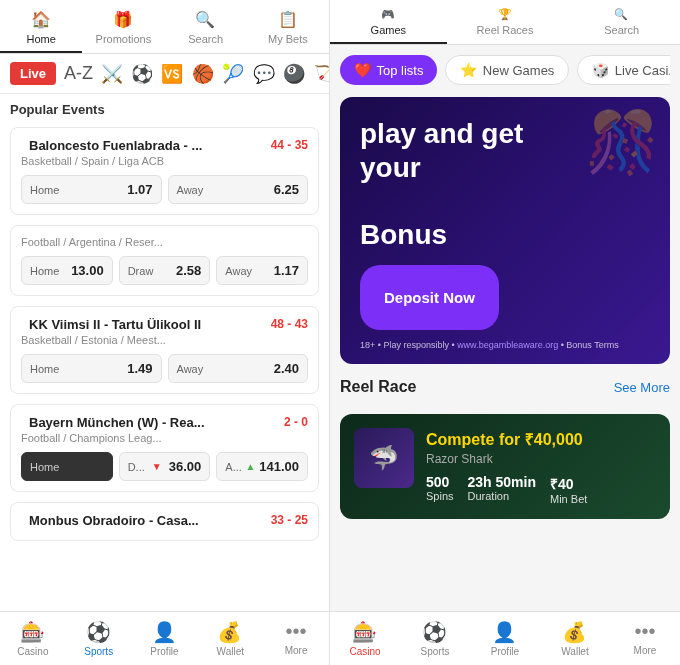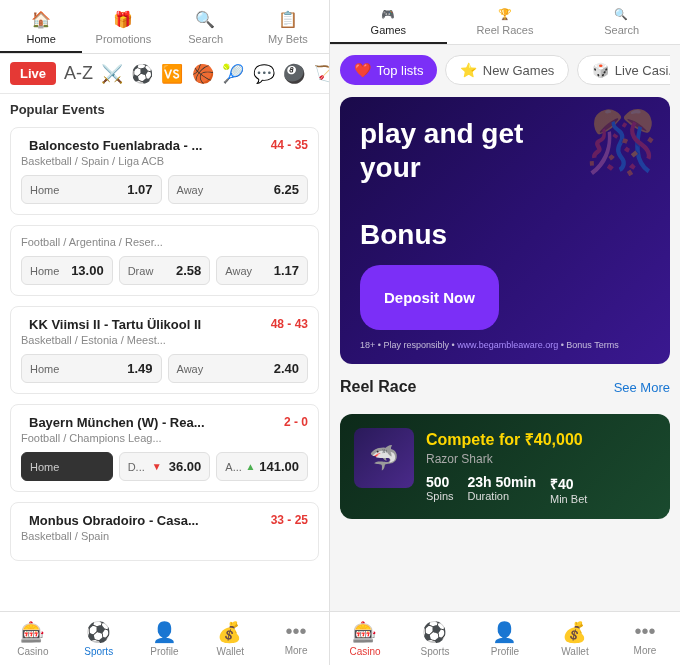--- a/index.html
+++ b/index.html
@@ -492,21 +492,20 @@
           <span class="odd-value">141.00</span>
         </button>
       </div>
     </div>
 
     <div class="event-card">
       <div class="event-header">
         <span class="event-name">Monbus Obradoiro - Casa...</span>
         <span class="event-score">33 - 25</span>
       </div>
-      <div class="event-meta">Basketball / Spain</div>
     </div>
 
   </div>
 
   <div class="bottom-nav">
     <div class="bottom-nav-item">
       <span class="nav-icon">🎰</span>
       <span>Casino</span>
     </div>
     <div class="bottom-nav-item active">

